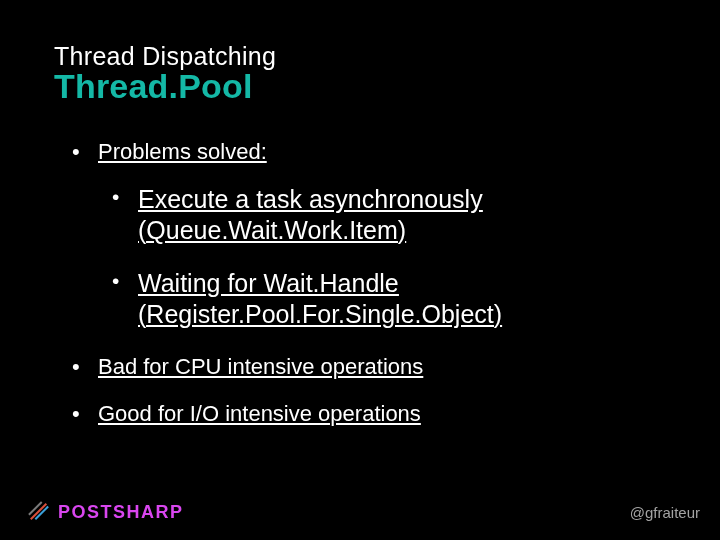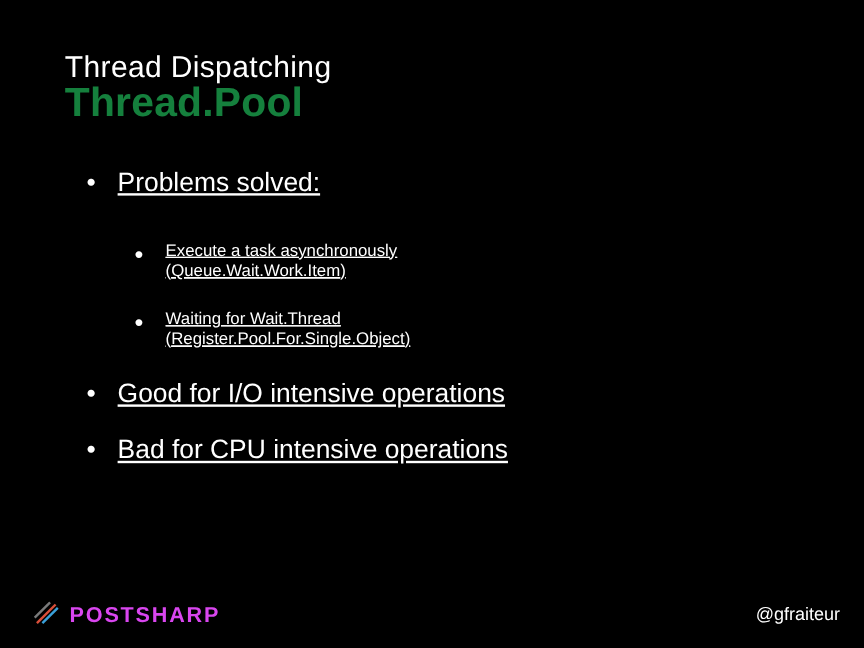--- a/index.html
+++ b/index.html
@@ -22,21 +22,21 @@
   .subtitle {
     font-size: 25px;
     font-weight: 400;
     color: #ffffff;
     margin: 0 0 -4px 0;
     letter-spacing: 0.3px;
   }
   .title {
     font-size: 34px;
     font-weight: 700;
-    color: #15803d;
+    color: #14b8a6;
     margin: 0;
     letter-spacing: 0.2px;
   }
   ul {
     list-style: none;
     padding: 0;
     margin: 0;
     text-decoration: underline;
   }
   ul.l1 {
@@ -54,23 +54,23 @@
   }
   ul.l1 > li::before {
     content: "•";
     position: absolute;
     left: 0;
     top: 0;
     color: #fff;
     font-size: 22px;
   }
   ul.l2 {
-    margin-top: 34px;
+    margin-top: 18px;
     padding-left: 14px;
-    font-size: 14px;
+    font-size: 25px;
   }
   ul.l2 > li {
     position: relative;
     padding-left: 26px;
     margin-bottom: 22px;
     font-weight: 400;
     color: #fff;
   }
   ul.l2 > li::before {
     content: "•";
@@ -96,50 +96,50 @@
   .logo {
     display: flex;
     align-items: center;
     gap: 8px;
     color: #d946ef;
     font-size: 18px;
     font-weight: 700;
     letter-spacing: 1.5px;
   }
   .handle {
-    color: #ffffff;
+    color: #a3a3a3;
     font-size: 15px;
   }
 </style>
 </head>
 <body>
 
 <div class="slide">
   <div class="subtitle">Thread Dispatching</div>
   <div class="title">Thread.Pool</div>
 
   <ul class="l1">
     <li>
       <span>Problems solved:</span>
       <ul class="l2">
         <li>
           <span>Execute a task asynchronously</span><br>
           (<span class="underline">Queue.Wait.Work.Item</span>)
         </li>
         <li>
-          <span>Waiting for Wait.Thread</span><br>
+          <span>Waiting for Wait.Handle</span><br>
           (<span class="underline">Register.Pool.For.Single.Object</span>)
         </li>
       </ul>
     </li>
     <li>
-      <span>Good for I/O intensive operations</span>
+      <span>Bad for CPU intensive operations</span>
     </li>
     <li>
-      <span>Bad for CPU intensive operations</span>
+      <span>Good for I/O intensive operations</span>
     </li>
   </ul>
 
   <div class="footer">
     <div class="logo">
       <svg width="22" height="22" viewBox="0 0 24 24">
         <line x1="3" y1="20" x2="20" y2="3" stroke="#d94f3a" stroke-width="2.2"></line>
         <line x1="8" y1="20" x2="22" y2="6" stroke="#3aa0d9" stroke-width="2.2"></line>
         <line x1="1" y1="15" x2="15" y2="1" stroke="#7a7a7a" stroke-width="2.2"></line>
       </svg>

